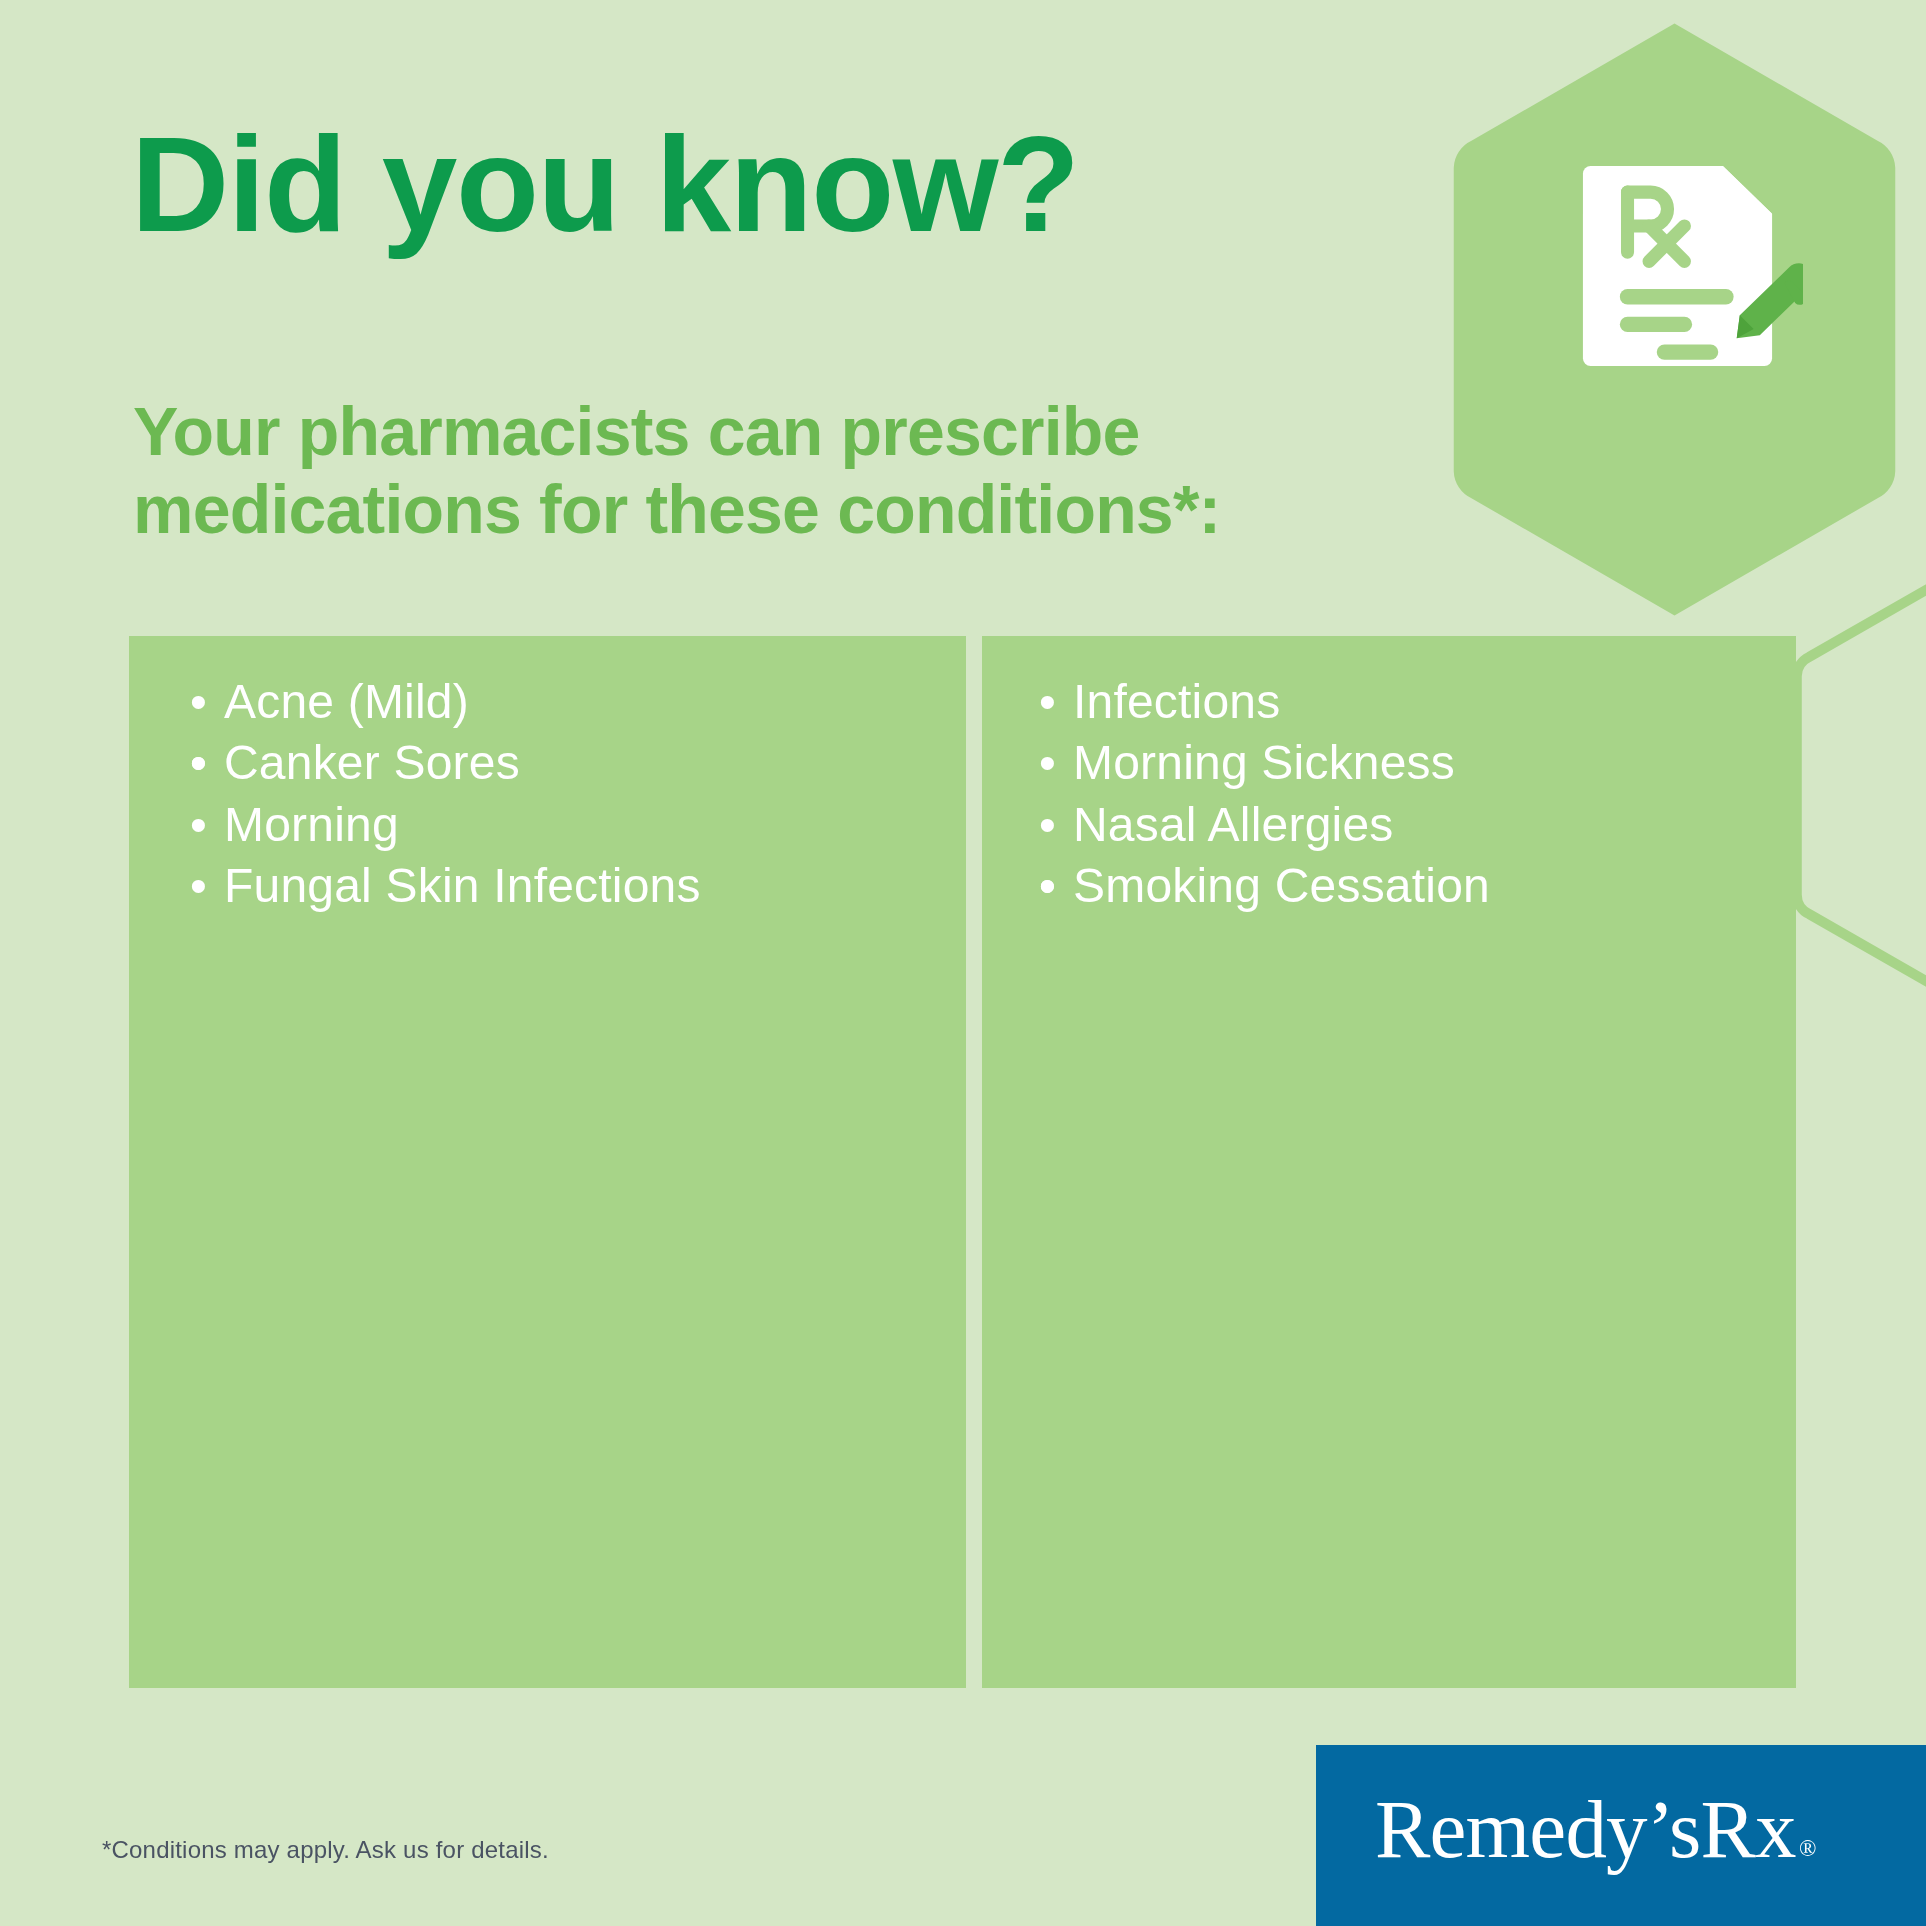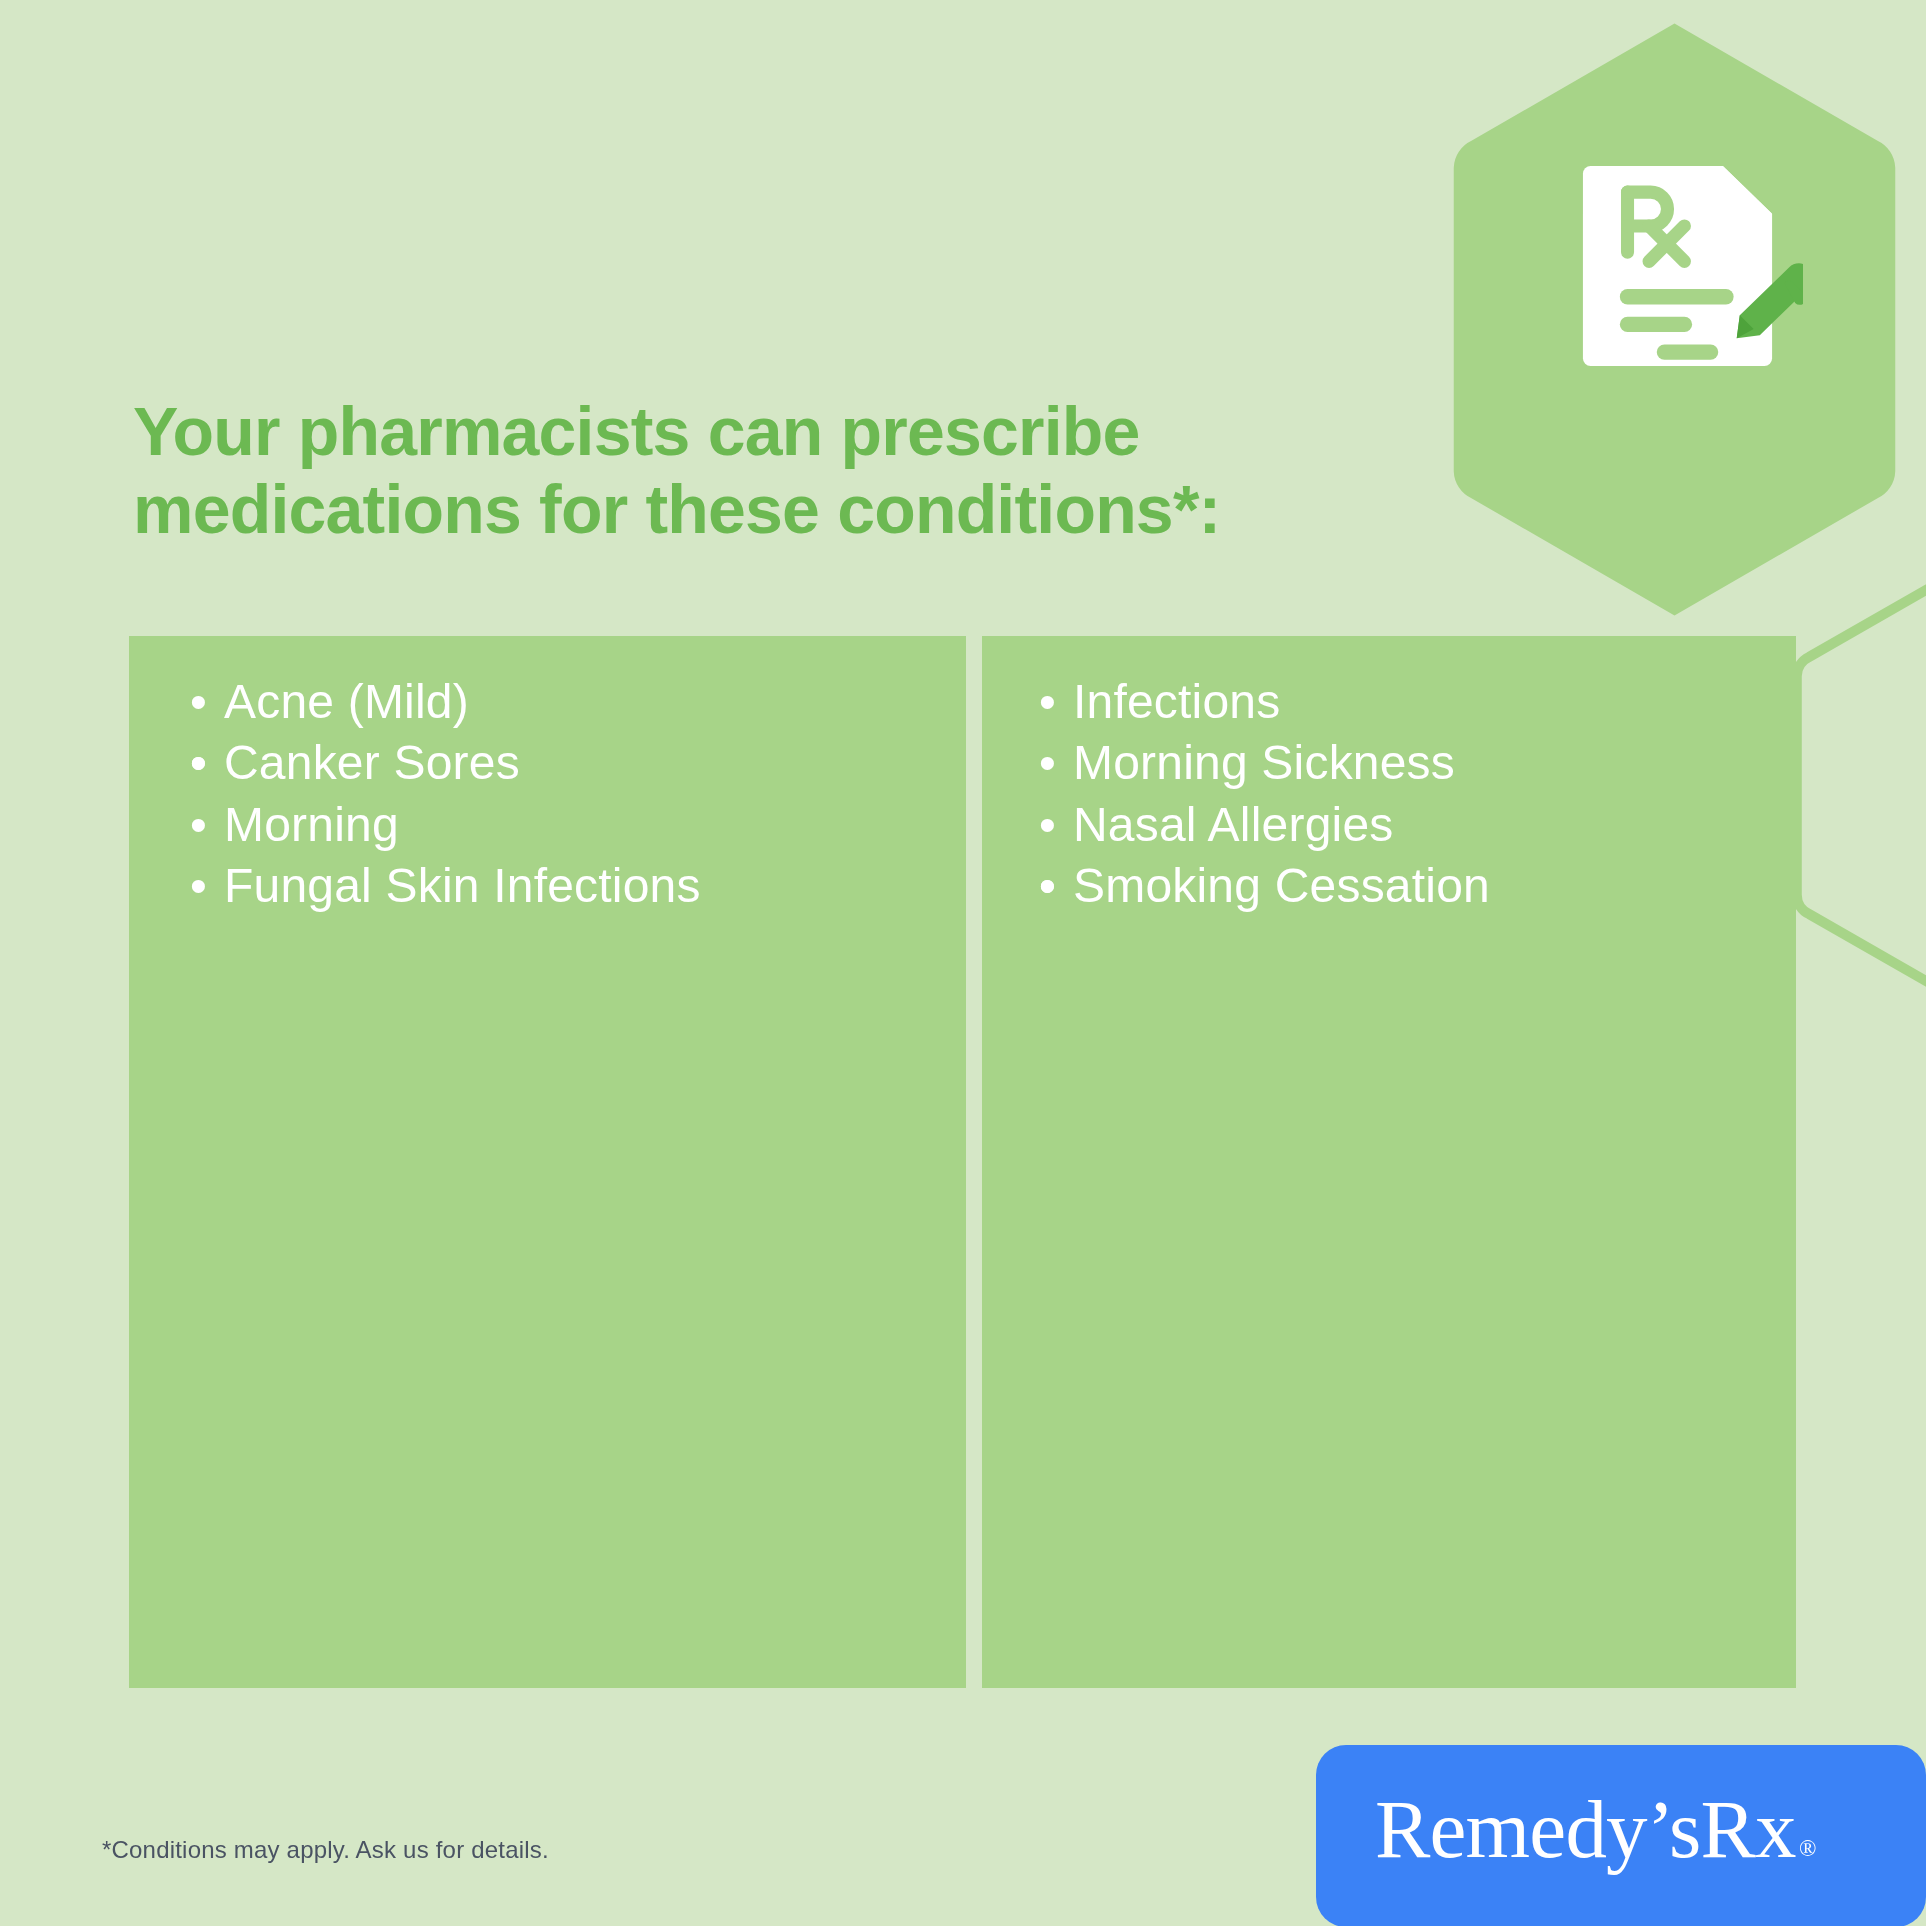--- a/index.html
+++ b/index.html
@@ -116,22 +116,21 @@
     white-space: nowrap;
   }
 
   
   #brand-band {
     position: absolute;
     left: 1316px;
     top: 1745px;
     width: 610px;
     height: 182px;
-    background: #3b82f6;
-    border-radius: 30px;
+    background: #0369a1;
   }
   #brand-wordmark {
     position: absolute;
     left: 59px;
     top: 43px;
     color: #ffffff;
     font-family: "Liberation Serif", serif;
     font-size: 83px;
     line-height: 1;
     white-space: nowrap;
@@ -176,20 +175,21 @@
       <rect x="110" y="232" width="80" height="20" rx="10"></rect>
     </g>
 
     <g>
       <path d="M214 224 L218 194 L282 132 a18 18 0 0 1 26 26 L244 220 Z" fill="#5fb24a"></path>
       <path d="M214 224 L218 194 L236 212 Z" fill="#4ea33b"></path>
       <path d="M276 152 a8 8 0 0 1 12 0 l14 14 a8 8 0 0 1 -12 12 z" fill="#5fb24a"></path>
     </g>
   </svg>
 
+  <div id="title">Did you know?</div>
 
   <div id="subtitle">
     <div>Your pharmacists can prescribe</div>
     <div>medications for these conditions*:</div>
   </div>
 
   <div id="panel-left" class="panel">
     <ul id="list-left" class="cond-list">
       <li class="cond-item">
         <span class="bullet">•</span>

